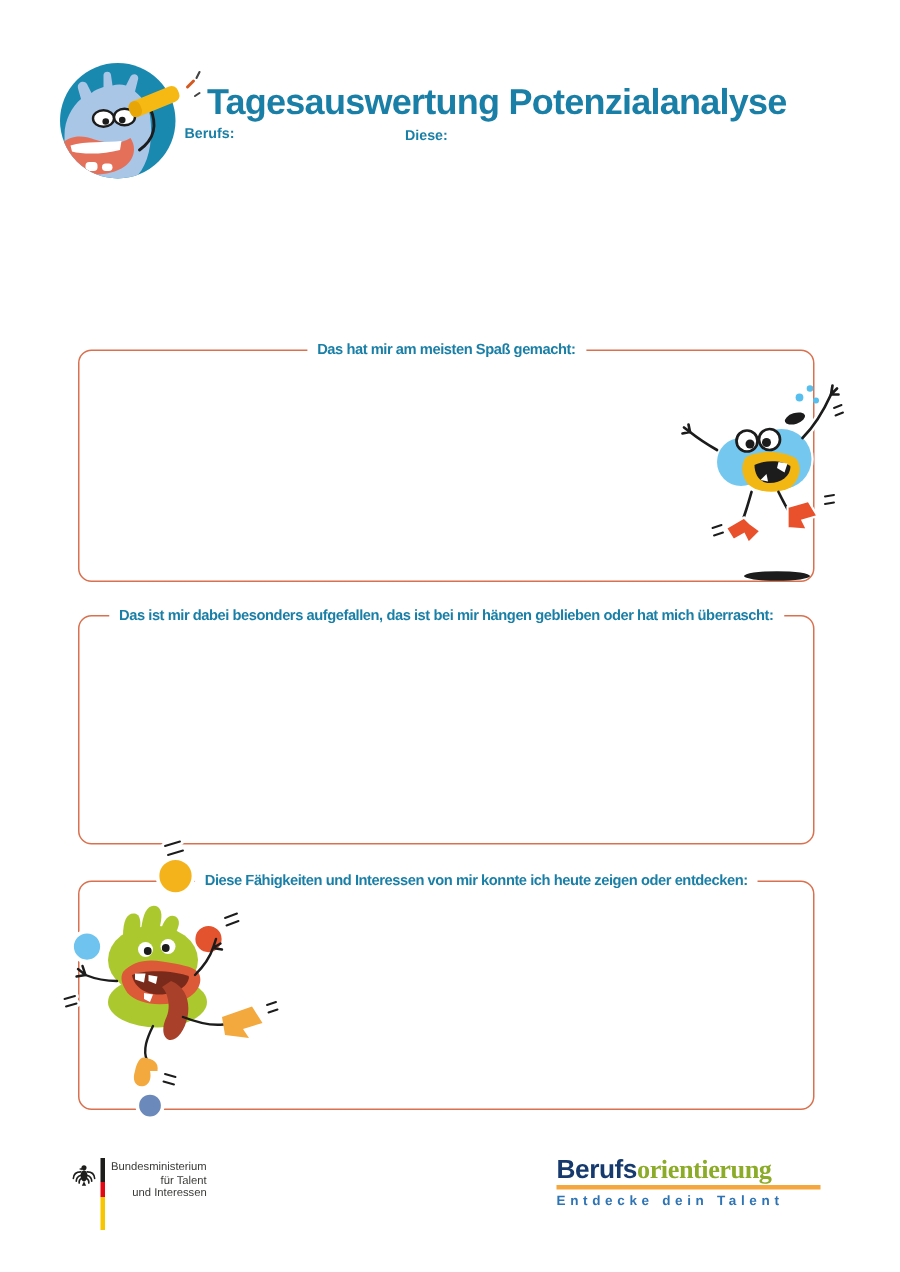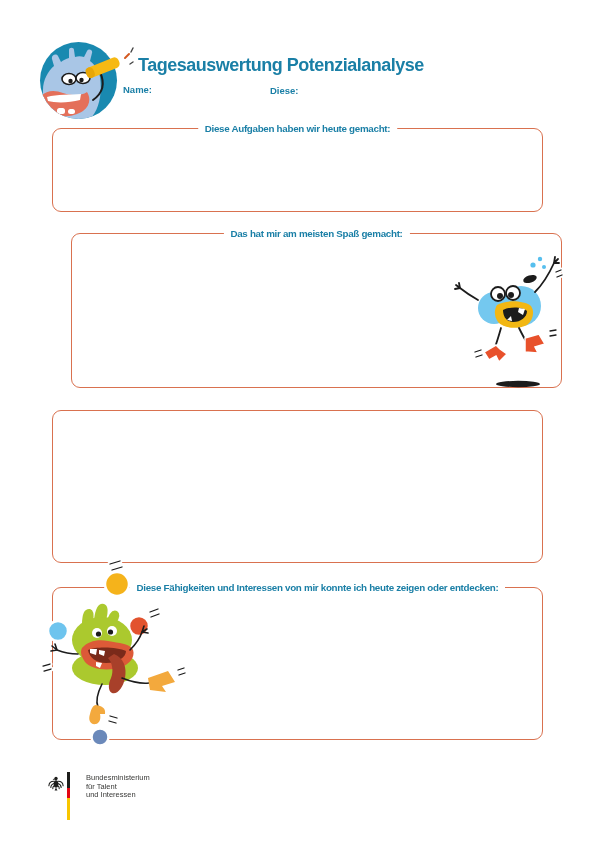--- a/index.html
+++ b/index.html
@@ -4,37 +4,37 @@
 <style>
   html,body { margin:0; padding:0; background:#ffffff; }
   .page {
     position:relative; width:600px; height:848px; background:#ffffff;
     font-family:"Liberation Sans", sans-serif; overflow:hidden;
   }
   
   .logo-svg { position:absolute; left:33px; top:38px; width:102px; height:85px; }
   .main-title {
     position:absolute; left:138px; top:55px; margin:0;
-    font-size:18px; font-weight:bold; letter-spacing:-0.5px; color:#1a7fa6;
+    font-size:24px; font-weight:bold; letter-spacing:-0.5px; color:#1a7fa6;
     white-space:nowrap;
   }
   .field-label {
     position:absolute; font-size:9.5px; font-weight:bold; color:#1a7fa6;
   }
   .datum-label { left:123px; top:84px; }
   .name-label  { left:270px; top:85px; }
 
   
   .wbox {
     position:absolute; left:52px; width:491px;
     border:1.6px solid #d9714f; border-radius:9px; background:#fff;
     box-sizing:border-box;
   }
   .box1 { top:128px; height:84px; }
-  .box2 { top:233px; height:155px;margin-left:19px; }
+  .box2 { top:233px; height:155px; }
   .box3 { top:410px; height:153px; }
   .box4 { top:587px; height:153px; }
   .box-label {
     position:absolute; top:-8px; left:50%; transform:translateX(-50%);
     background:#fff; padding:0 7px; white-space:nowrap;
     color:#1a7fa6; font-weight:bold; font-size:9.8px; letter-spacing:-0.3px;
     line-height:15px;
   }
   .box4 .box-label { left:calc(50% + 20px); }
   .fill-area { position:absolute; left:6px; right:6px; top:10px; bottom:6px; }
@@ -43,21 +43,21 @@
   .mascot-blue  { position:absolute; left:453px; top:250px; width:112px; height:140px; z-index:5; }
   .mascot-green { position:absolute; left:38px;  top:556px; width:152px; height:198px; z-index:5; }
 
   
   .ministry { position:absolute; left:48px; top:772px; display:flex; align-items:flex-start; }
   .eagle-svg { width:16px; height:18px; margin-top:2px; }
   .flag-stripe { width:3px; height:48px; margin-left:3px; display:flex; flex-direction:column; }
   .flag-stripe .b { height:16px; background:#1d1d1b; }
   .flag-stripe .r { height:10px; background:#e30613; }
   .flag-stripe .g { height:22px; background:#f8c600; }
-  .ministry-text { margin-left:16px; margin-top:2px; font-size:7.5px; line-height:8.6px; color:#3a3a38; }
+  .ministry-text { margin-left:4px; margin-top:2px; font-size:7.5px; line-height:8.6px; color:#3a3a38;text-align:right; }
 
   .bo-logo { position:absolute; left:371px; top:770px; width:176px; }
   .bo-word { white-space:nowrap; line-height:19px; }
   .bo-part1 { font-weight:bold; font-size:17.5px; color:#163a6e; letter-spacing:-0.3px; }
   .bo-part2 { font-family:"Liberation Serif", serif; font-weight:bold; font-size:17.5px; color:#8cab28; letter-spacing:-0.3px; }
   .bo-underline { height:2.5px; background:#f5a63c; margin-top:0px; }
   .bo-tagline {
     margin-top:2px; font-size:9px; font-weight:bold; color:#2e74b4;
     letter-spacing:3.1px; white-space:nowrap;
   }
@@ -89,34 +89,31 @@
     <path d="M60,62 C70,55 72,45 67,34" stroke="#1c1c1c" stroke-width="2" fill="none" stroke-linecap="round"></path>
     <g transform="rotate(-22 70 29)">
       <rect x="52" y="24" width="35" height="11" rx="4.5" fill="#f6b913"></rect>
       <rect x="52" y="24" width="8" height="11" rx="4" fill="#e8a606"></rect>
     </g>
     <path d="M92,20 l4,-4" stroke="#d4581f" stroke-width="2" stroke-linecap="round"></path>
     <path d="M97,26 l3,-2 M98,14 l2,-4" stroke="#444" stroke-width="1.4" stroke-linecap="round"></path>
   </svg>
 
   <h1 class="main-title">Tagesauswertung Potenzialanalyse</h1>
-  <div class="field-label datum-label">Name:</div>
+  <div class="field-label datum-label">Berufs:</div>
   <div class="field-label name-label">Diese:</div>
 
-  <div class="wbox box1">
-    <span class="box-label">Diese Aufgaben haben wir heute gemacht:</span>
-    <div class="fill-area"></div>
-  </div>
 
   <div class="wbox box2">
     <span class="box-label">Das hat mir am meisten Spaß gemacht:</span>
     <div class="fill-area"></div>
   </div>
 
   <div class="wbox box3">
+    <span class="box-label">Das ist mir dabei besonders aufgefallen, das ist bei mir hängen geblieben oder hat mich überrascht:</span>
     <div class="fill-area"></div>
   </div>
 
   <div class="wbox box4">
     <span class="box-label">Diese Fähigkeiten und Interessen von mir konnte ich heute zeigen oder entdecken:</span>
     <div class="fill-area"></div>
   </div>
 
   <svg class="mascot-blue" viewBox="0 0 112 140" aria-hidden="true">
 
@@ -250,14 +247,21 @@
         <div class="r"></div>
         <div class="g"></div>
     </div>
     <div class="ministry-text">
       <div>Bundesministerium</div>
       <div>für Talent</div>
       <div>und Interessen</div>
     </div>
   </div>
 
+  <div class="bo-logo">
+    <div class="bo-word">
+      <span class="bo-part1">Berufs</span><span class="bo-part2">orientierung</span>
+    </div>
+    <div class="bo-underline"></div>
+    <div class="bo-tagline">Entdecke dein Talent</div>
+  </div>
 
 </div>
 
 </body></html>

